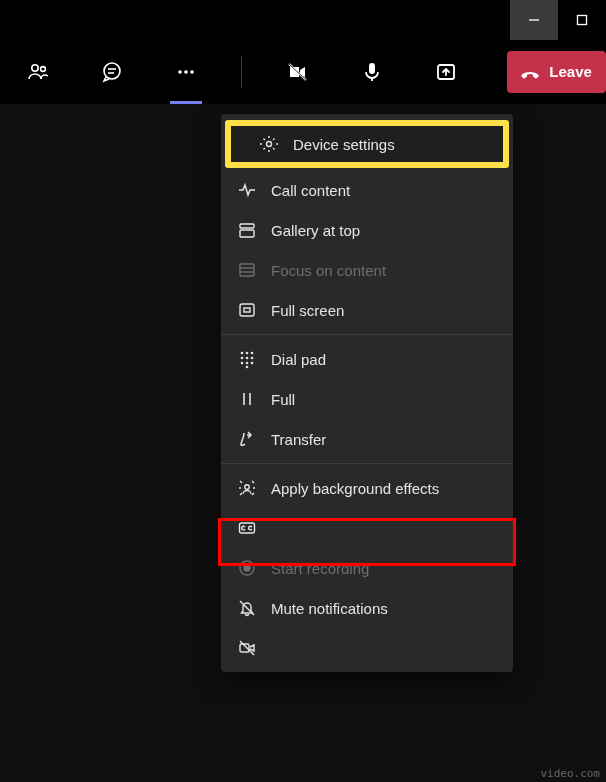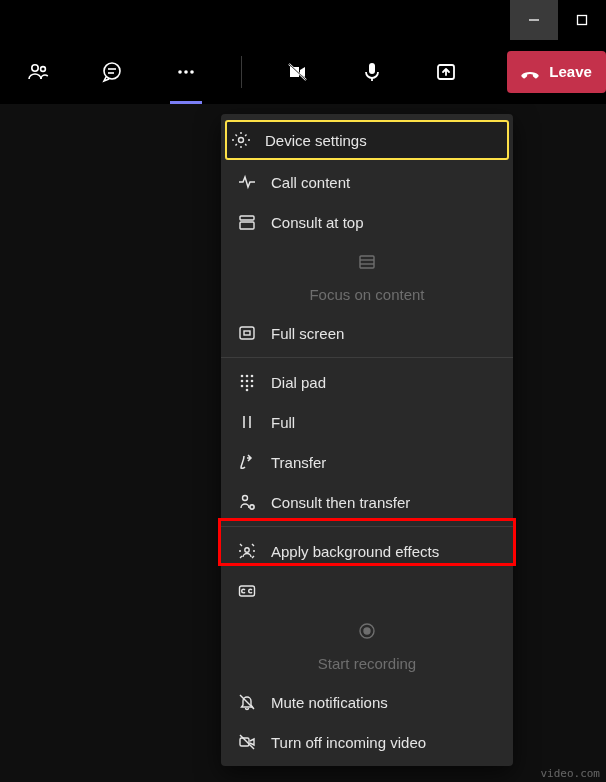--- a/index.html
+++ b/index.html
@@ -93,27 +93,27 @@
     }
     .menu-item {
       display: flex;
       align-items: center;
       gap: 14px;
       padding: 10px 16px;
       color: #e5e5e5;
       font-size: 15px;
       cursor: pointer;
     }
-    .menu-item.disabled { color: #6e6e6e; flex-direction: column; }
+    .menu-item.disabled { color: #6e6e6e; }
     .menu-item.selected {
       background: #1f1f1f;
-      border: 2px solid #fde047;
+      border: 6px solid #fde047;
       border-radius: 3px;
       margin: 2px 4px;
-      padding: 8px 4px;
+      padding: 8px 28px;
     }
     .menu-item .mi-icon {
       width: 20px;
       height: 20px;
       display: flex;
       align-items: center;
       justify-content: center;
       flex-shrink: 0;
     }
     .menu-item .mi-icon svg { width: 20px; height: 20px; }
@@ -228,21 +228,21 @@
       <span>Call content</span>
     </div>
 
     <div class="menu-item">
       <span class="mi-icon">
           <svg viewBox="0 0 20 20" fill="none" stroke="currentColor" stroke-width="1.4">
             <rect x="3" y="4" width="14" height="4" rx="1"></rect>
             <rect x="3" y="10" width="14" height="7" rx="1"></rect>
           </svg>
         </span>
-      <span>Consult at top</span>
+      <span>Gallery at top</span>
     </div>
 
     <div class="menu-item disabled">
       <span class="mi-icon">
           <svg viewBox="0 0 20 20" fill="none" stroke="currentColor" stroke-width="1.4">
             <rect x="3" y="4" width="14" height="12" rx="1"></rect>
             <line x1="3" y1="8" x2="17" y2="8"></line>
             <line x1="3" y1="12" x2="17" y2="12"></line>
           </svg>
         </span>
@@ -291,32 +291,20 @@
 
     <div class="menu-item">
       <span class="mi-icon">
           <svg viewBox="0 0 20 20" fill="none" stroke="currentColor" stroke-width="1.5">
             <path d="M7 4c0 5-3 8-3 12 0 0 2 1 4-1M11 3l3 3-3 3M14 6h-4"></path>
           </svg>
         </span>
       <span>Transfer</span>
     </div>
 
-    <div class="menu-item">
-      <span class="mi-icon">
-          <svg viewBox="0 0 20 20" fill="none" stroke="currentColor" stroke-width="1.4">
-            <circle cx="8" cy="6" r="2.5"></circle>
-            <path d="M4 16c0-2.5 2-4 4-4s4 1.5 4 4"></path>
-            <circle cx="15" cy="15" r="2.2" fill="currentColor"></circle>
-            <line x1="15" y1="13.8" x2="15" y2="16.2" stroke="#292929"></line>
-            <line x1="13.8" y1="15" x2="16.2" y2="15" stroke="#292929"></line>
-          </svg>
-        </span>
-      <span>Consult then transfer</span>
-    </div>
 
     <div class="menu-sep"></div>
 
     <div class="menu-item">
       <span class="mi-icon">
           <svg viewBox="0 0 20 20" fill="none" stroke="currentColor" stroke-width="1.4">
             <circle cx="10" cy="9" r="2.2"></circle>
             <path d="M6 16c0-2 2-3.5 4-3.5s4 1.5 4 3.5"></path>
             <path d="M3 3l2 2M15 3l2 2M3 17l2-2M15 17l2-2M2 10h2M16 10h2"></path>
           </svg>
@@ -354,21 +342,20 @@
     </div>
 
     <div class="menu-item">
       <span class="mi-icon">
           <svg viewBox="0 0 20 20" fill="none" stroke="currentColor" stroke-width="1.4">
             <rect x="3" y="6" width="9" height="8" rx="1.5"></rect>
             <path d="M13 9l4-2v6l-4-2"></path>
             <line x1="3" y1="3" x2="17" y2="17"></line>
           </svg>
         </span>
-      <span>Turn off incoming video</span>
     </div>
 
   </div>
 
   <div class="highlight" style="top:414px; left:218px; width:298px; height:48px;"></div>
 </div>
 
 <div class="watermark">video.com</div>
 
 </body></html>

